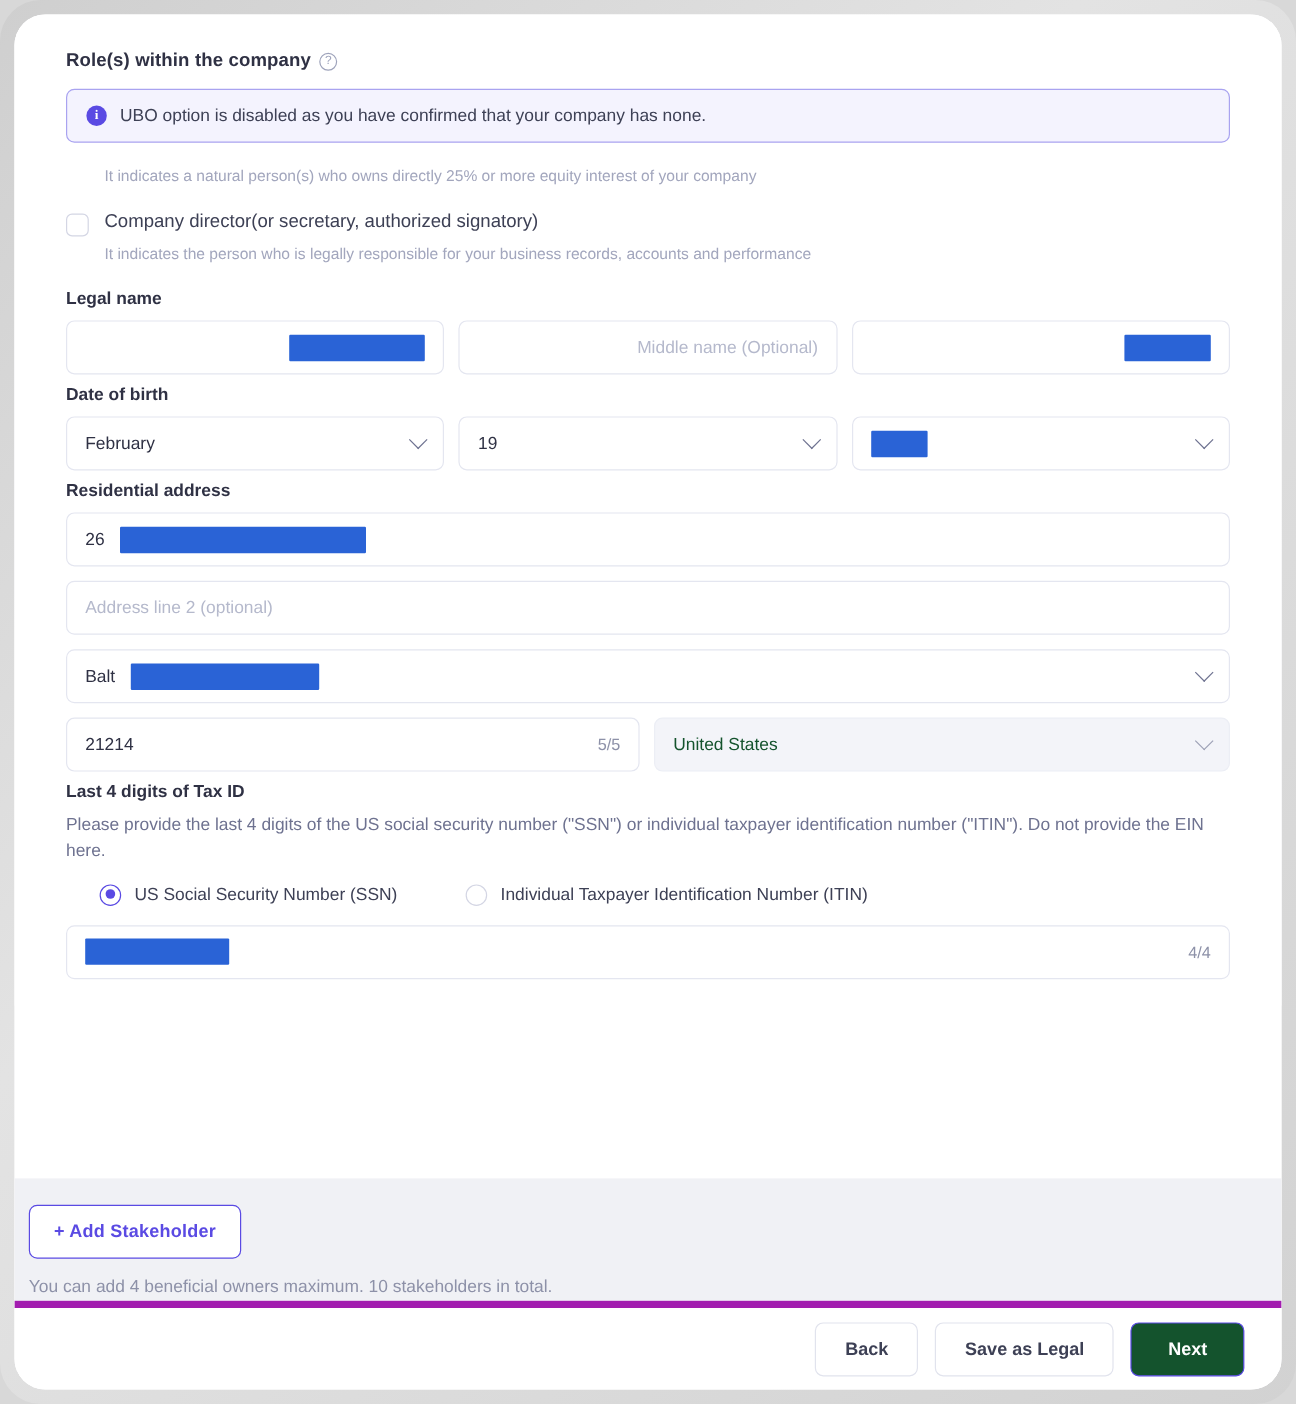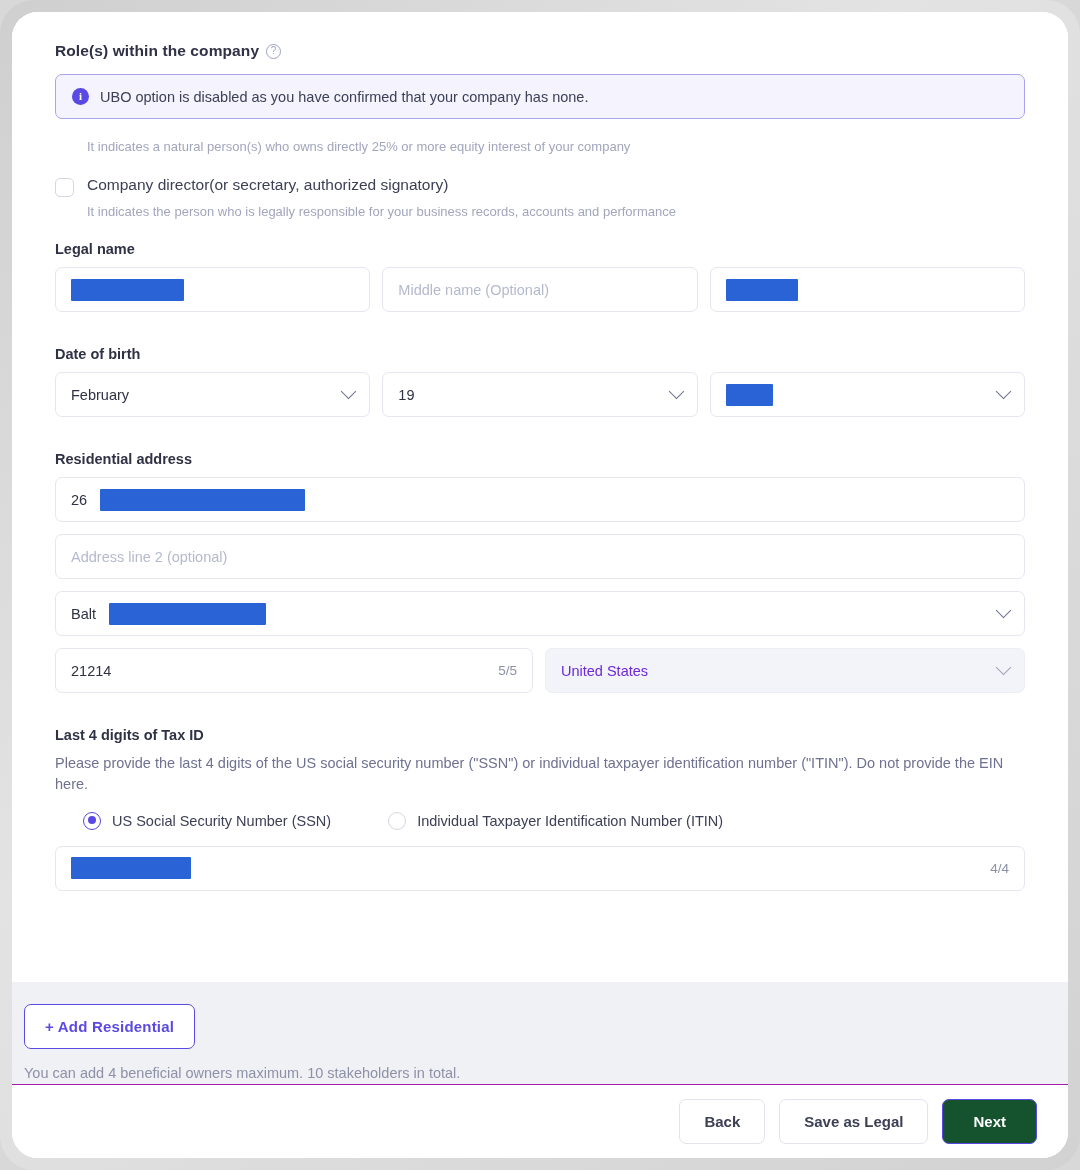--- a/index.html
+++ b/index.html
@@ -111,21 +111,21 @@
   .cbox.disabled { background: #eceef5; border-color: #e1e3ed; }
   .check-label { font-size: 15.5px; color: #3d4055; }
   .check-label.dim { color: #6e7290; }
   .check-help {
     font-size: 13px;
     color: #a2a6bd;
     margin: 7px 0 22px 32px;
   }
 
   
-  .field-group { margin-bottom: 34px; }
+  .field-group { margin-bottom: 9px; }
   .field-label {
     font-size: 14.5px;
     font-weight: bold;
     color: #2f3144;
     margin-bottom: 10px;
   }
   .row { display: flex; gap: 12px; }
 
   .input {
     position: relative;
@@ -133,22 +133,22 @@
     background: #fff;
     border: 1px solid #e4e6f0;
     border-radius: 7px;
     display: flex;
     align-items: center;
     padding: 0 15px;
     font-size: 14.5px;
     color: #2f3144;
     overflow: hidden;
   }
-  .input.disabled { background: #f3f4f9; border-color: #eceef5; color: #6d28d9; }
-  .input.flex1 { flex: 1 1 0; }
+  .input.disabled { background: #f3f4f9; border-color: #eceef5; color: #14532d; }
+  .input.flex1 { flex: 1 1 0; justify-content: flex-end; }
   .input.full { width: 100%; gap: 12px; }
   .ph { color: #b5b9cc; }
   .counter {
     margin-left: auto;
     font-size: 13.5px;
     color: #8d91a8;
     padding-left: 10px;
   }
   .chev {
     margin-left: auto;
@@ -221,21 +221,21 @@
     margin-top: 16px;
   }
 
   
   .footer {
     position: absolute;
     left: 0; bottom: 0;
     width: 1056px;
     height: 74px;
     background: #fff;
-    border-top: 1px solid #a21caf;
+    border-top: 6px solid #a21caf;
     display: flex;
     align-items: center;
     justify-content: flex-end;
     gap: 14px;
     padding-right: 31px;
   }
   .btn {
     border-radius: 7px;
     font-size: 15px;
     font-weight: bold;
@@ -360,21 +360,21 @@
 
           <div class="input full">
             <span class="redact" style="width:120px"></span>
             <span class="counter">4/4</span>
           </div>
         </div>
 
       </div>
 
       <div class="grey-zone">
-        <div class="add-btn">+ Add Residential</div>
+        <div class="add-btn">+ Add Stakeholder</div>
         <div class="grey-note">You can add 4 beneficial owners maximum. 10 stakeholders in total.</div>
       </div>
 
     </div>
 
     <div class="footer">
       <div class="btn">Back</div>
       <div class="btn">Save as Legal</div>
       <div class="btn primary">Next</div>
     </div>

